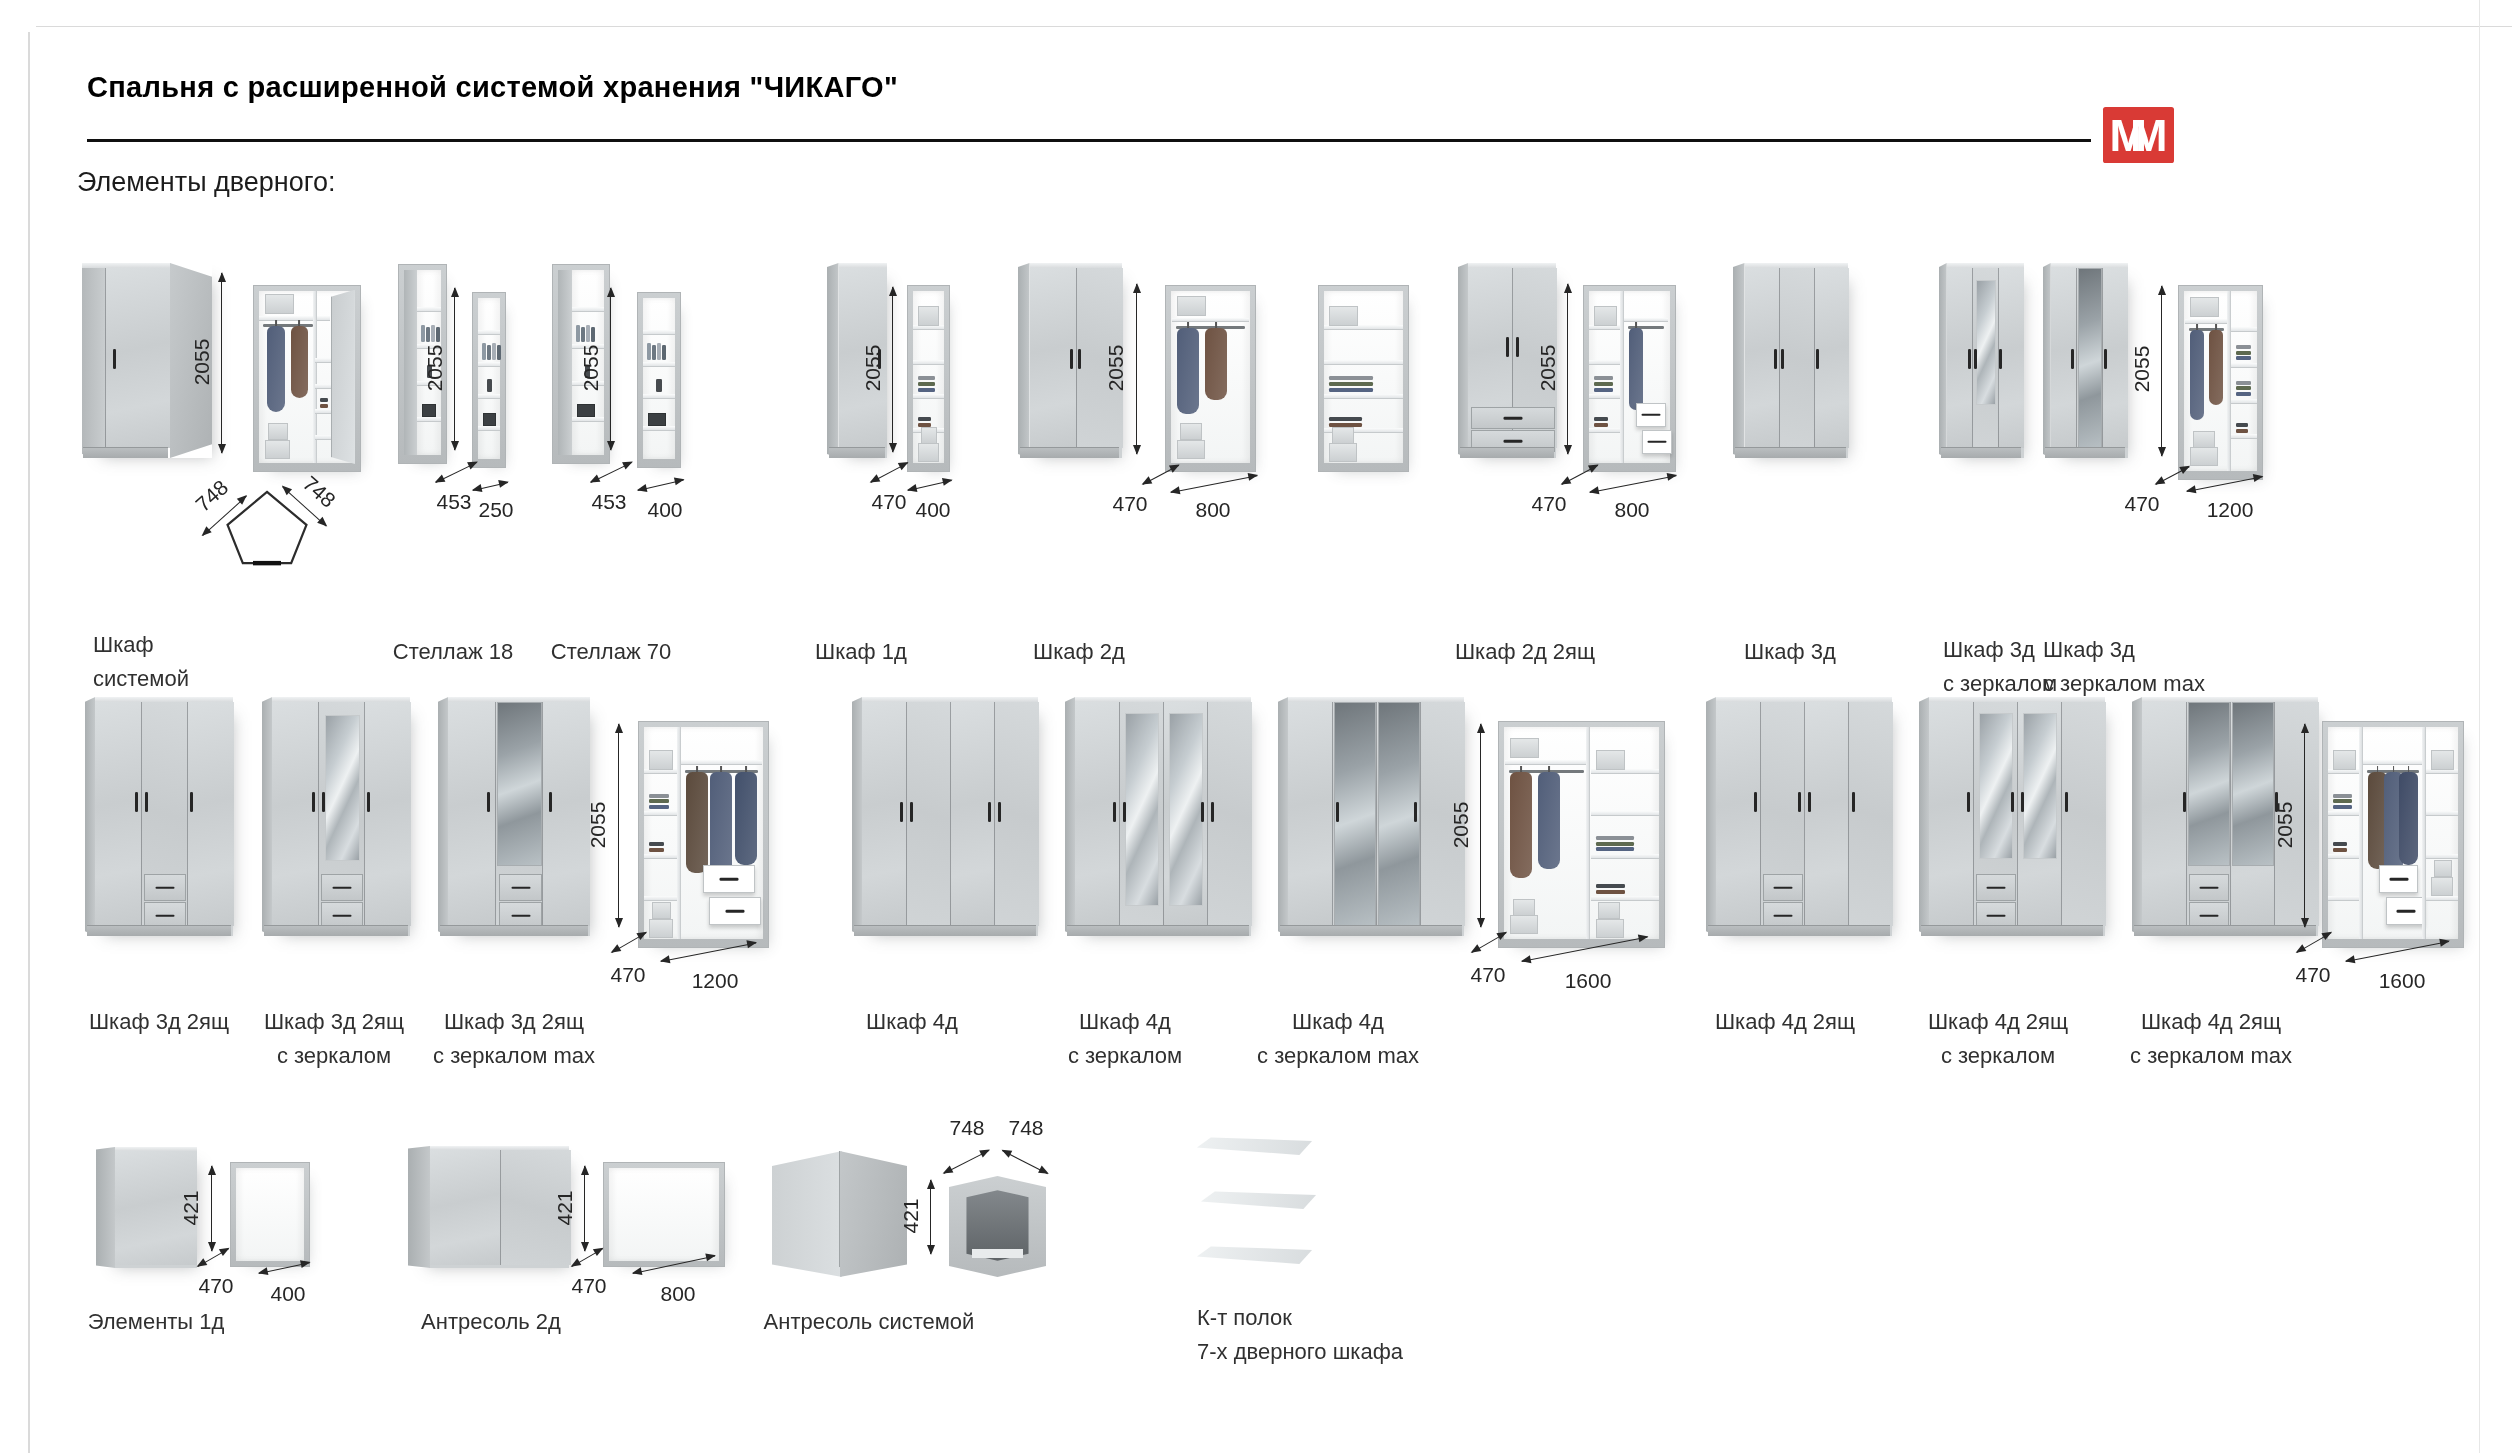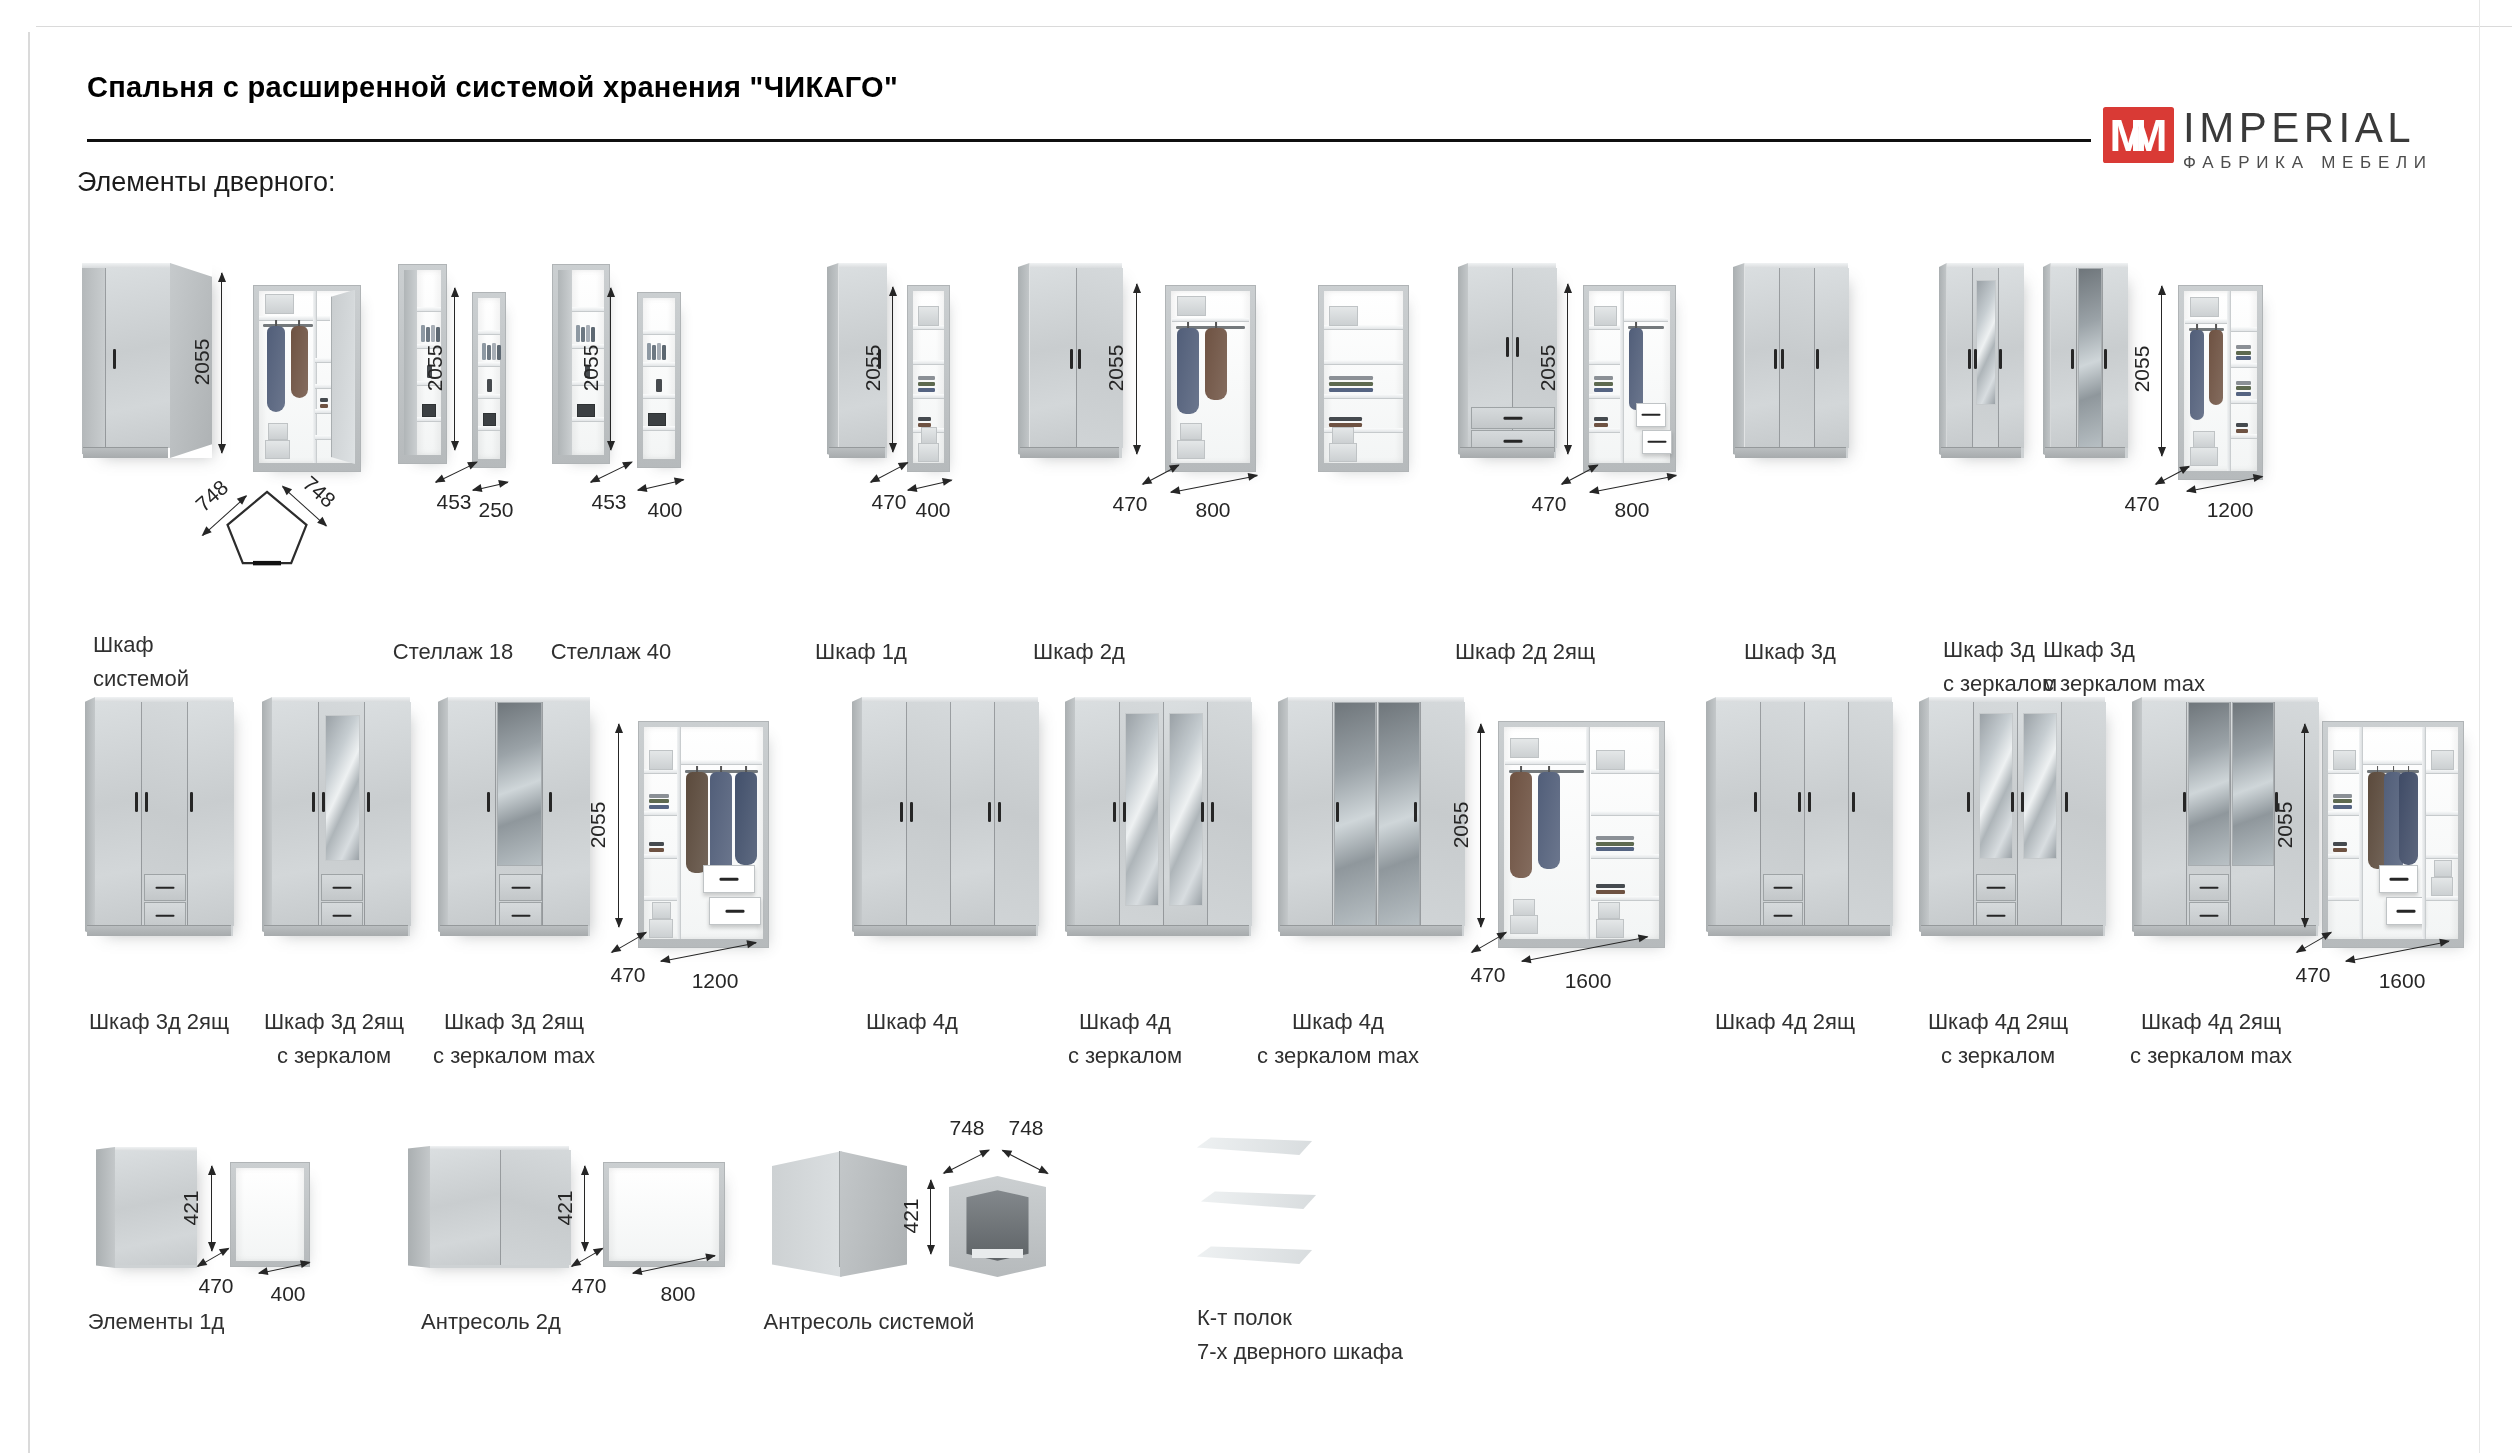--- a/index.html
+++ b/index.html
@@ -83,24 +83,20 @@
 <div class="edge-right"></div>
 
 <div class="title">Спальня с расширенной системой хранения "ЧИКАГО"</div>
 <div class="rule"></div>
 
 <div class="logo">
   <div class="logo-mark" style="background: rgb(217, 58, 53);">
     <span class="m1">M</span>
     <span class="m2">M</span>
   </div>
-  <div class="logo-text">
-    <div class="brand">IMPERIAL</div>
-    <div class="tagline">ФАБРИКА МЕБЕЛИ</div>
-  </div>
 </div>
 
 <div class="heading">Элементы дверного:</div>
 
 <div id="canvas">
     <div class="cw" style="left: 82px; top: 263px; width: 130px; height: 195px;">
       <div class="cw-side" style="width: 23px; background: linear-gradient(90deg, rgb(180, 184, 186), rgb(201, 205, 207));"></div>
       <div class="door d0" style="left: 23px; width: 65px; border-right: 1.3px solid rgba(105, 110, 113, 0.55); border-left: 1.3px solid rgba(105, 110, 113, 0.55);"></div>
       <div class="cw-topcap" style="left: 0px; width: 89px;"></div>
       <div class="handle" style="left: 31px; top: 86px;"></div>
@@ -209,21 +205,21 @@
         <div class="strip" style="left: 19px; top: 47px; width: 3.8px; height: 14.7px; background: rgb(93, 104, 114);"></div>
         <div class="strip" style="left: 12.8px; top: 81px; width: 5.7px; height: 13.4px; background: rgb(71, 75, 79);"></div>
         <div class="pbox dark" style="left: 5.1px; top: 115px; width: 16px; height: 11px;"></div>
       </div>
     </div>
     <div class="arr" style="left: 591px; top: 482px; width: 46px; transform: rotate(-26deg);"></div>
     <div class="dlab" style="left: 609px; top: 502px;">453</div>
     <div class="arr" style="left: 638px; top: 490px; width: 47px; transform: rotate(-13deg);"></div>
     <div class="dlab" style="left: 665px; top: 510px;">400</div>
     <div class="ilabel" style="left: 611px; top: 635px;">
-      <div>Стеллаж 40</div>
+      <div>Стеллаж 70</div>
     </div>
     <div class="cw" style="left: 827px; top: 263px; width: 60px; height: 195px;">
       <div class="cw-side" style="width: 11.5px;"></div>
       <div class="cw-front" style="left: 11.5px; width: 48px;">
         <div class="door d0" style="left: 0px; width: 48px;"></div>
         <div class="cw-topcap"></div>
       </div>
       <div class="handle" style="left: 51px; top: 86px;"></div>
       <div class="plinth"></div>
     </div>

